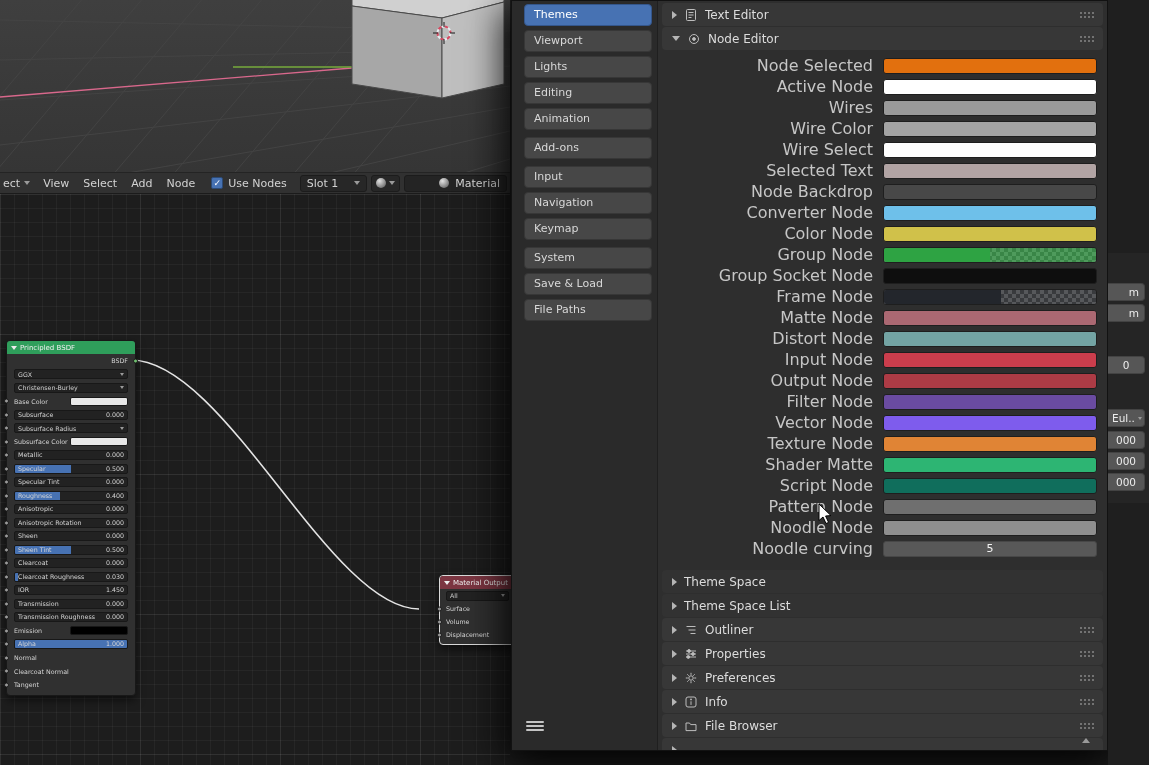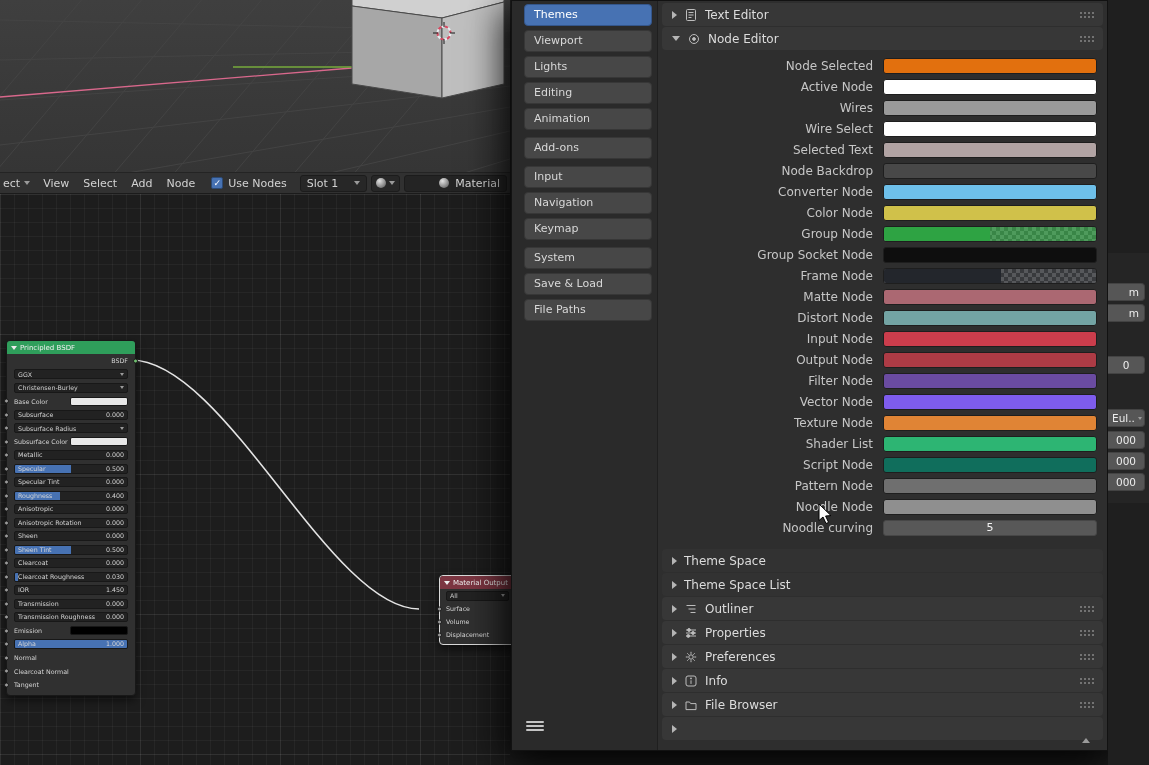--- a/index.html
+++ b/index.html
@@ -91,21 +91,21 @@
                 border-radius:4px;margin-bottom:1px;padding:0 10px;font-size:12px;color:#dcdcdc;box-sizing:border-box;}
   .panel-header.sub{background:#323232;}
   .mt11{margin-top:11px;}
   .grip{position:absolute;right:9px;top:8px;width:15px;height:8px;
         background-image:radial-gradient(#737373 1px,transparent 1.3px);background-size:4px 4px;}
   .p-icon{width:14px;height:14px;flex:none;display:inline-block;}
   .p-icon svg{display:block;}
 
   .theme-rows{margin-top:5px;}
   .theme-row{height:21px;display:flex;align-items:center;}
-  .theme-label{width:211px;text-align:right;font-size:12px;color:#c6c6c6;flex:none;}
+  .theme-label{width:211px;text-align:right;font-size:16px;color:#c6c6c6;flex:none;}
   .swatch{position:relative;margin-left:10px;width:214px;height:16px;border-radius:3px;
           border:1px solid #1e1e1e;box-sizing:border-box;overflow:hidden;flex:none;}
   .swatch-fill{position:absolute;inset:0;}
   .checker{background-color:#4e4e4e;
      background-image:linear-gradient(45deg,#8b8b8b 25%,transparent 25%,transparent 75%,#8b8b8b 75%),
                       linear-gradient(45deg,#8b8b8b 25%,transparent 25%,transparent 75%,#8b8b8b 75%);
      background-size:8px 8px;background-position:0 0,4px 4px;}
   .num-field{margin-left:10px;width:214px;height:16px;background:#585858;border:1px solid #474747;
              border-radius:3px;color:#f2f2f2;font-size:11px;text-align:center;line-height:14px;
              box-sizing:border-box;flex:none;}
@@ -460,20 +460,24 @@
           </div>
           <div class="theme-row">
             <span class="theme-label">Active Node</span>
             <span class="swatch" style="background: rgb(255, 255, 255);"></span>
           </div>
           <div class="theme-row">
             <span class="theme-label">Wires</span>
             <span class="swatch" style="background: rgb(154, 154, 154);"></span>
           </div>
           <div class="theme-row">
+            <span class="theme-label">Wire Color</span>
+            <span class="swatch" style="background: rgb(164, 164, 164);"></span>
+          </div>
+          <div class="theme-row">
             <span class="theme-label">Wire Select</span>
             <span class="swatch" style="background: rgb(255, 255, 255);"></span>
           </div>
           <div class="theme-row">
             <span class="theme-label">Selected Text</span>
             <span class="swatch" style="background: rgb(178, 164, 164);"></span>
           </div>
           <div class="theme-row">
             <span class="theme-label">Node Backdrop</span>
             <span class="swatch" style="background: rgb(72, 72, 72);"></span>
@@ -524,21 +528,21 @@
           </div>
           <div class="theme-row">
             <span class="theme-label">Vector Node</span>
             <span class="swatch" style="background: rgb(126, 92, 237);"></span>
           </div>
           <div class="theme-row">
             <span class="theme-label">Texture Node</span>
             <span class="swatch" style="background: rgb(224, 132, 53);"></span>
           </div>
           <div class="theme-row">
-            <span class="theme-label">Shader List</span>
+            <span class="theme-label">Shader Matte</span>
             <span class="swatch" style="background: rgb(45, 181, 115);"></span>
           </div>
           <div class="theme-row">
             <span class="theme-label">Script Node</span>
             <span class="swatch" style="background: rgb(16, 110, 92);"></span>
           </div>
           <div class="theme-row">
             <span class="theme-label">Pattern Node</span>
             <span class="swatch" style="background: rgb(111, 111, 111);"></span>
           </div>

